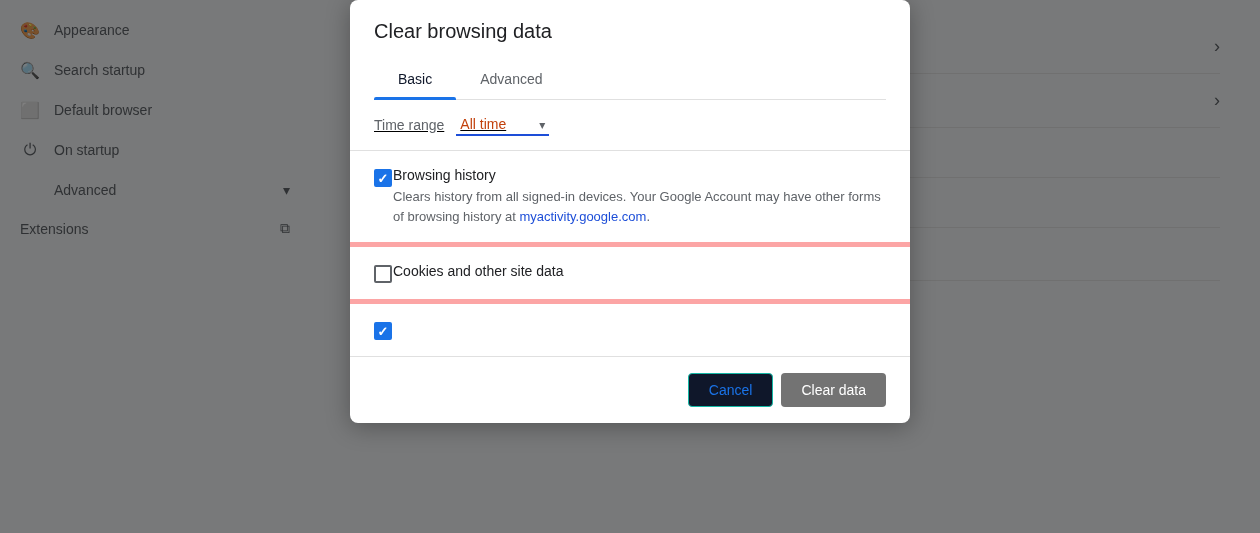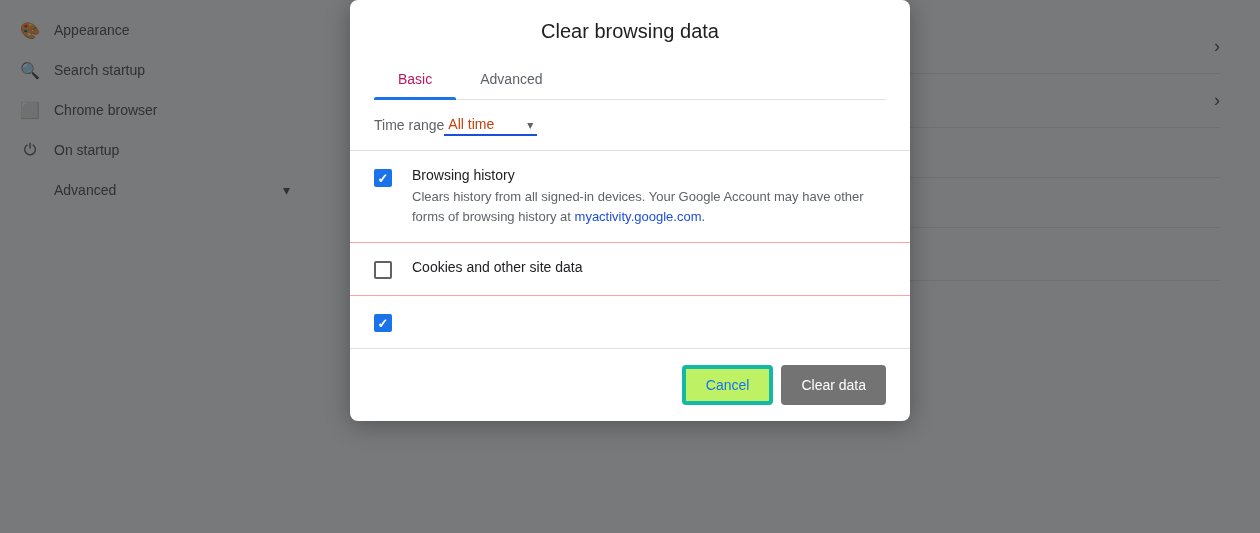--- a/index.html
+++ b/index.html
@@ -132,61 +132,62 @@
 
     .dialog-header {
       padding: 20px 24px 0 24px;
     }
 
     .dialog-title {
       font-size: 20px;
       font-weight: 500;
       color: #202124;
       margin-bottom: 16px;
-      text-align: center;
     }
 
     
     .dialog-tabs {
       display: flex;
       border-bottom: 1px solid #e0e0e0;
       margin: 0;
     }
 
     .tab {
       padding: 12px 24px;
       font-size: 14px;
       font-weight: 500;
       cursor: pointer;
       position: relative;
       color: #5f6368;
       text-decoration: none;
     }
 
     .tab.active {
-      color: #be185d;
+      color: #0f172a;
     }
 
     .tab.active::after {
       content: '';
       position: absolute;
       bottom: -1px;
       left: 0;
       right: 0;
       height: 3px;
       background: #1a73e8;
       border-radius: 2px 2px 0 0;
     }
 
     
     .time-range-row {
       display: flex;
       align-items: center;
       padding: 14px 24px;
       border-bottom: 1px solid #e0e0e0;
+      gap: 12px;
+      text-decoration: underline;
     }
 
     .time-range-label {
       font-size: 14px;
       color: #5f6368;
       white-space: nowrap;
     }
 
     .time-range-select {
       flex: 1;
@@ -232,25 +233,25 @@
     }
     .dialog-items::-webkit-scrollbar-thumb {
       background: #c0c0c0;
       border-radius: 4px;
     }
 
     .check-item {
       display: flex;
       align-items: flex-start;
       padding: 16px 24px;
-      gap: 20px;
+      gap: 1px;
     }
 
     .check-item + .check-item {
-      border-top: 1px solid #fca5a5;
+      border-top: 5px solid #fca5a5;
     }
 
     .checkbox-wrapper {
       margin-top: 2px;
       flex-shrink: 0;
     }
 
     .checkbox {
       width: 18px;
       height: 18px;
@@ -312,23 +313,23 @@
       padding: 8px 20px;
       border-radius: 4px;
       font-size: 14px;
       font-weight: 500;
       cursor: pointer;
       border: none;
       outline: none;
     }
 
     .btn-cancel {
-      background: #bef264;
+      background: #0f172a;
       color: #1a73e8;
-      border: 4px solid #14b8a6;
+      border: 1px solid #14b8a6;
     }
 
     .btn-primary {
       background: #737373;
       color: white;
     }
   </style>
 </head>
 <body>
 
@@ -338,32 +339,36 @@
     <div class="sidebar-item">
       <span class="icon">🎨</span>
       <span>Appearance</span>
     </div>
     <div class="sidebar-item">
       <span class="icon">🔍</span>
       <span>Search startup</span>
     </div>
     <div class="sidebar-item">
       <span class="icon">⬜</span>
-      <span>Chrome browser</span>
+      <span>Default browser</span>
     </div>
     <div class="sidebar-item">
       <span class="icon">⏻</span>
       <span>On startup</span>
     </div>
     <div class="sidebar-item has-arrow">
       <span class="left">
         <span class="icon"></span>
         <span>Advanced</span>
       </span>
       <span>▾</span>
+    </div>
+    <div class="sidebar-item">
+      <span>Extensions</span>
+      <span style="margin-left:auto; font-size:14px;">⧉</span>
     </div>
   </div>
 
   <div class="main-content">
     <div class="main-item">
       <span class="label">ity settings</span>
       <span class="arrow">›</span>
     </div>
     <div class="main-item">
       <span class="label">era, pop-ups,</span>

